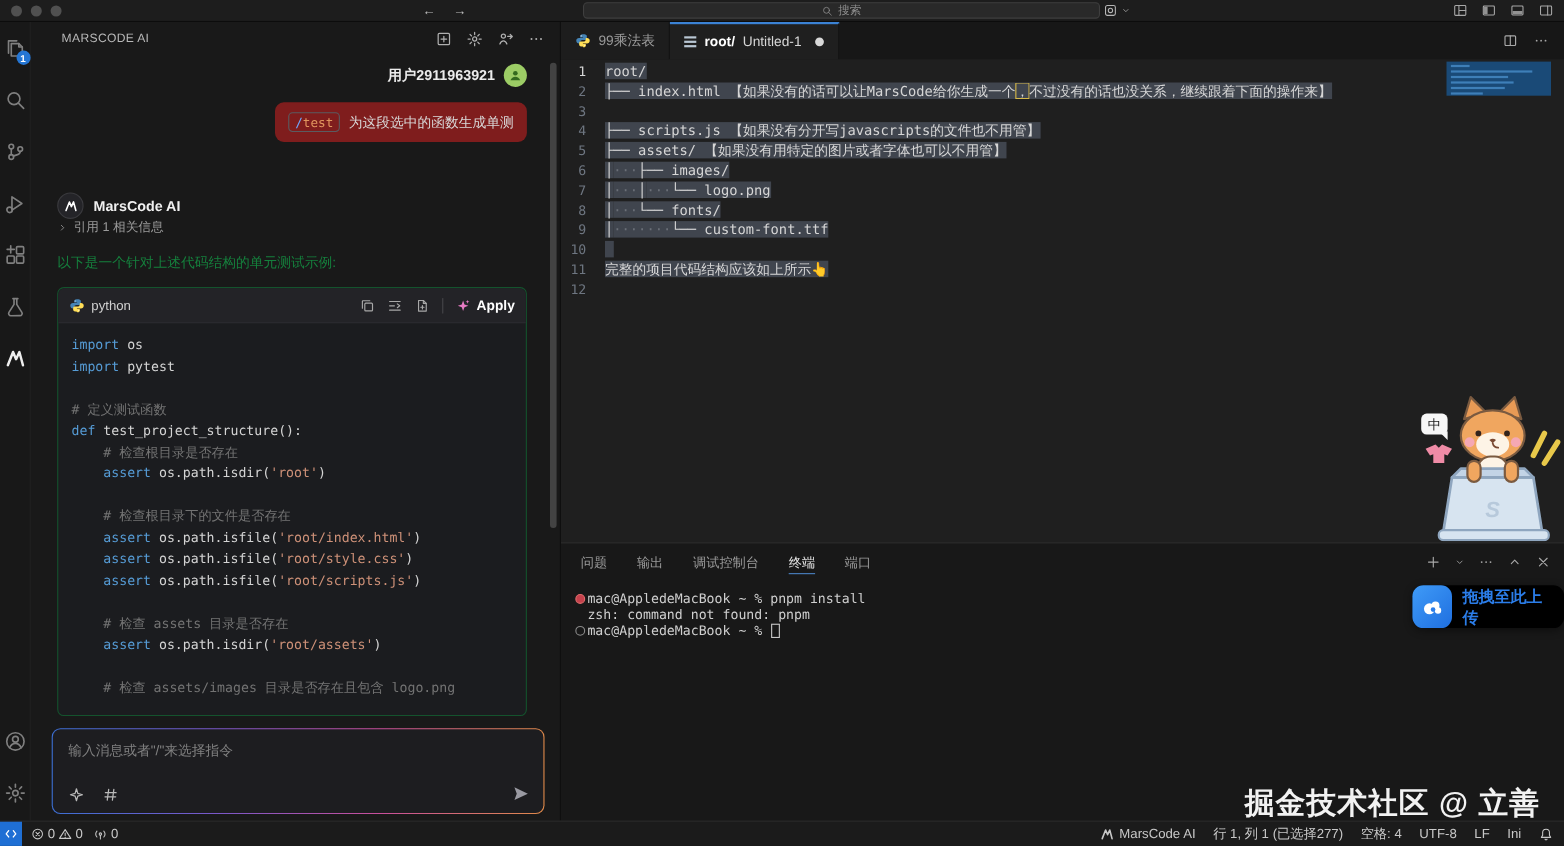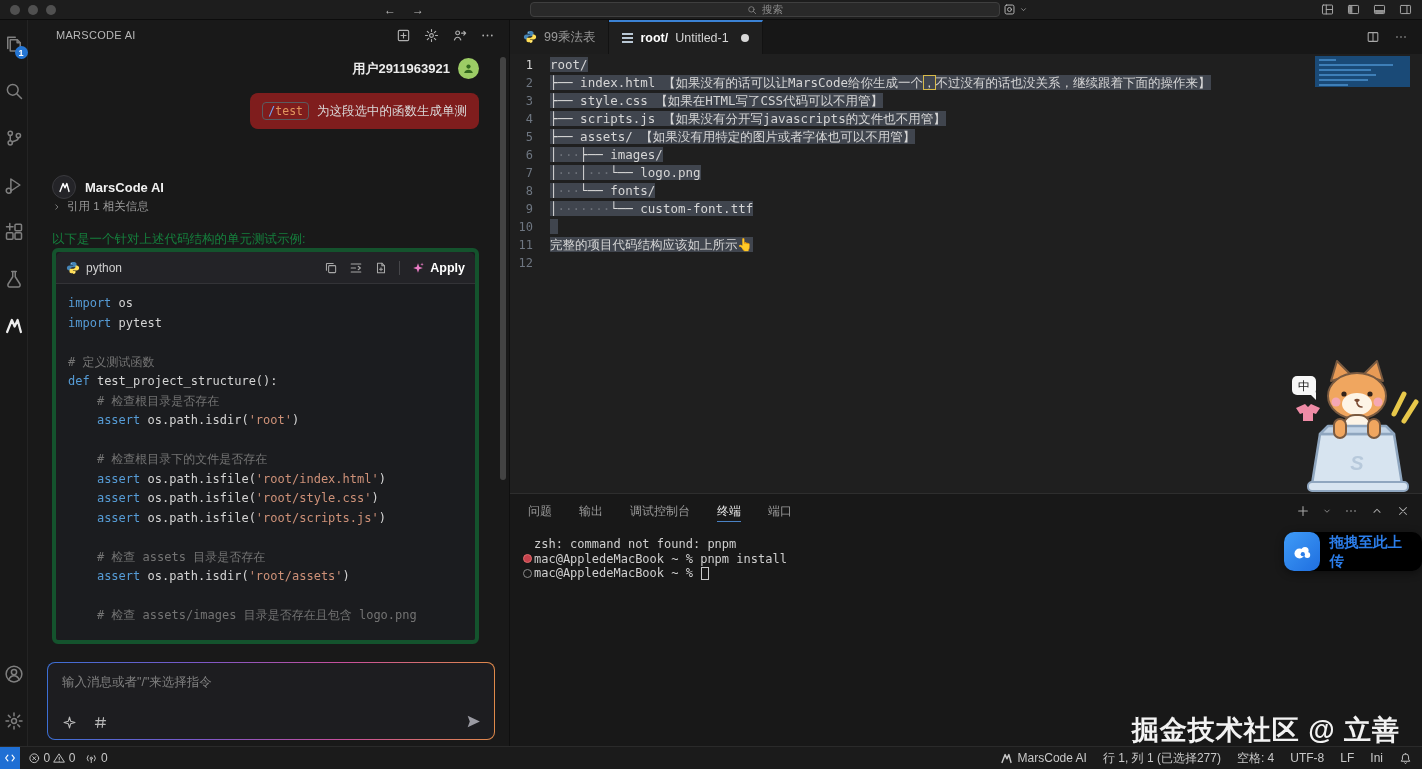--- a/index.html
+++ b/index.html
@@ -47,21 +47,21 @@
 .cmd-chip{border:1px solid #5b5b60;border-radius:4px;padding:1px 5px;font-family:"DejaVu Sans Mono",monospace;font-size:11.5px}
 .cmd-chip .slash{color:#6fa8ff}
 .cmd-chip .cmd{color:#e0955e}
 .msg-ai-row{display:flex;align-items:center;gap:9px;margin-top:46px}
 .avatar-ai{width:24px;height:24px;border-radius:50%;background:#242428;border:1px solid #3a3a3e;display:flex;align-items:center;justify-content:center;color:#fff}
 .avatar-ai svg{width:13px;height:13px}
 .ai-name{font-size:13px;font-weight:bold;color:#f0f0f0}
 .ref-row{display:flex;align-items:center;gap:5px;color:#9b9b9b;font-size:11.5px;cursor:pointer}
 .ref-row .hic{width:10px;height:10px}
 .intro{margin-top:17px;font-size:12.5px;color:#15803d}
-.codeblock{border:4px solid #14532d;border-radius:6px;background:#1b1c1f}
+.codeblock{margin-top:13px;border:1px solid #14532d;border-radius:6px;background:#1b1c1f}
 .cb-header{height:32px;display:flex;align-items:center;padding:0 10px;border-bottom:1px solid #333337;background:#232327;border-radius:6px 6px 0 0}
 .cb-lang{display:flex;align-items:center;gap:6px;font-size:12px;color:#d0d0d0}
 .cb-lang .hic{width:14px;height:14px}
 .cb-actions{margin-left:auto;display:flex;align-items:center;gap:11px;color:#a8a8a8}
 .cb-actions .hic{cursor:pointer}
 .cb-sep{width:1px;height:14px;background:#46464a}
 .apply-btn{display:flex;align-items:center;gap:5px;color:#fff;font-weight:bold;font-size:12.5px;cursor:pointer}
 .cb-body{padding:10px 12px 14px;font-family:"DejaVu Sans Mono",monospace;font-size:12px;line-height:19.5px;white-space:pre}
 .cline{min-height:19.5px}
 .kw{color:#569cd6}.str{color:#ce9178}.com{color:#737373}.fg{color:#d4d4d4}
@@ -463,21 +463,21 @@
             <circle cx="12.6" cy="8" r=".95" fill="currentColor" stroke="none"></circle>
           </svg>
         </span>
     </div>
   </div>
 
   <div class="editor">
     <div id="editor-lines">
         <div class="eline cur"><span class="ln">1</span><span class="ltext"><span class="seg sel">root/</span></span></div>
         <div class="eline"><span class="ln">2</span><span class="ltext"><span class="seg sel">├── index.html 【如果没有的话可以让MarsCode给你生成一个</span><span class="seg sel boxed">，</span><span class="seg sel">不过没有的话也没关系，继续跟着下面的操作来】</span></span></div>
-        <div class="eline"><span class="ln">3</span><span class="ltext"><span class="seg sel">├── style.css 【如果在HTML写了CSS代码可以不用管】</span></span></div>
+        <div class="eline"><span class="ln">3</span></div>
         <div class="eline"><span class="ln">4</span><span class="ltext"><span class="seg sel">├── scripts.js 【如果没有分开写javascripts的文件也不用管】</span></span></div>
         <div class="eline"><span class="ln">5</span><span class="ltext"><span class="seg sel">├── assets/ 【如果没有用特定的图片或者字体也可以不用管】</span></span></div>
         <div class="eline"><span class="ln">6</span><span class="ltext"><span class="seg sel">│</span><span class="seg sel ws">···</span><span class="seg sel">├── images/</span></span></div>
         <div class="eline"><span class="ln">7</span><span class="ltext"><span class="seg sel">│</span><span class="seg sel ws">···</span><span class="seg sel">│</span><span class="seg sel ws">···</span><span class="seg sel">└── logo.png</span></span></div>
         <div class="eline"><span class="ln">8</span><span class="ltext"><span class="seg sel">│</span><span class="seg sel ws">···</span><span class="seg sel">└── fonts/</span></span></div>
         <div class="eline"><span class="ln">9</span><span class="ltext"><span class="seg sel">│</span><span class="seg sel ws">·······</span><span class="seg sel">└── custom-font.ttf</span></span></div>
         <div class="eline"><span class="ln">10</span><span class="ltext"><span class="seg sel">&nbsp;</span></span></div>
         <div class="eline"><span class="ln">11</span><span class="ltext"><span class="seg sel">完整的项目代码结构应该如上所示👆</span></span></div>
         <div class="eline"><span class="ln">12</span><span class="ltext"></span></div>
       </div>
@@ -524,22 +524,22 @@
             <path d="M4.5 9.5L8 6l3.5 3.5"></path>
           </svg>
         </span>
       <span class="hic">
           <svg viewBox="0 0 16 16" fill="none" stroke="currentColor" stroke-width="1.2" stroke-linecap="round" stroke-linejoin="round">
             <path d="M4 4l8 8M12 4l-8 8"></path>
           </svg>
         </span>
     </div>
     <div class="term" id="term-lines">
+        <div class="tline"><span class="tmark err"></span><span>mac@AppledeMacBook ~ % pnpm install</span></div>
         <div class="tline"><span class="tmark"></span><span>zsh: command not found: pnpm</span></div>
-        <div class="tline"><span class="tmark err"></span><span>mac@AppledeMacBook ~ % pnpm install</span></div>
         <div class="tline"><span class="tmark idle"></span><span>mac@AppledeMacBook ~ % </span><span class="tcursor"></span></div>
       </div>
   </div>
 
   <div class="upload-pill">
     <span class="up-icon">
       <svg viewBox="0 0 24 24">
           <circle cx="9.5" cy="13.5" r="5" fill="#fff"></circle>
           <circle cx="15" cy="10.5" r="3.6" fill="#fff"></circle>
           <circle cx="17.3" cy="15" r="2.9" fill="#fff"></circle>

